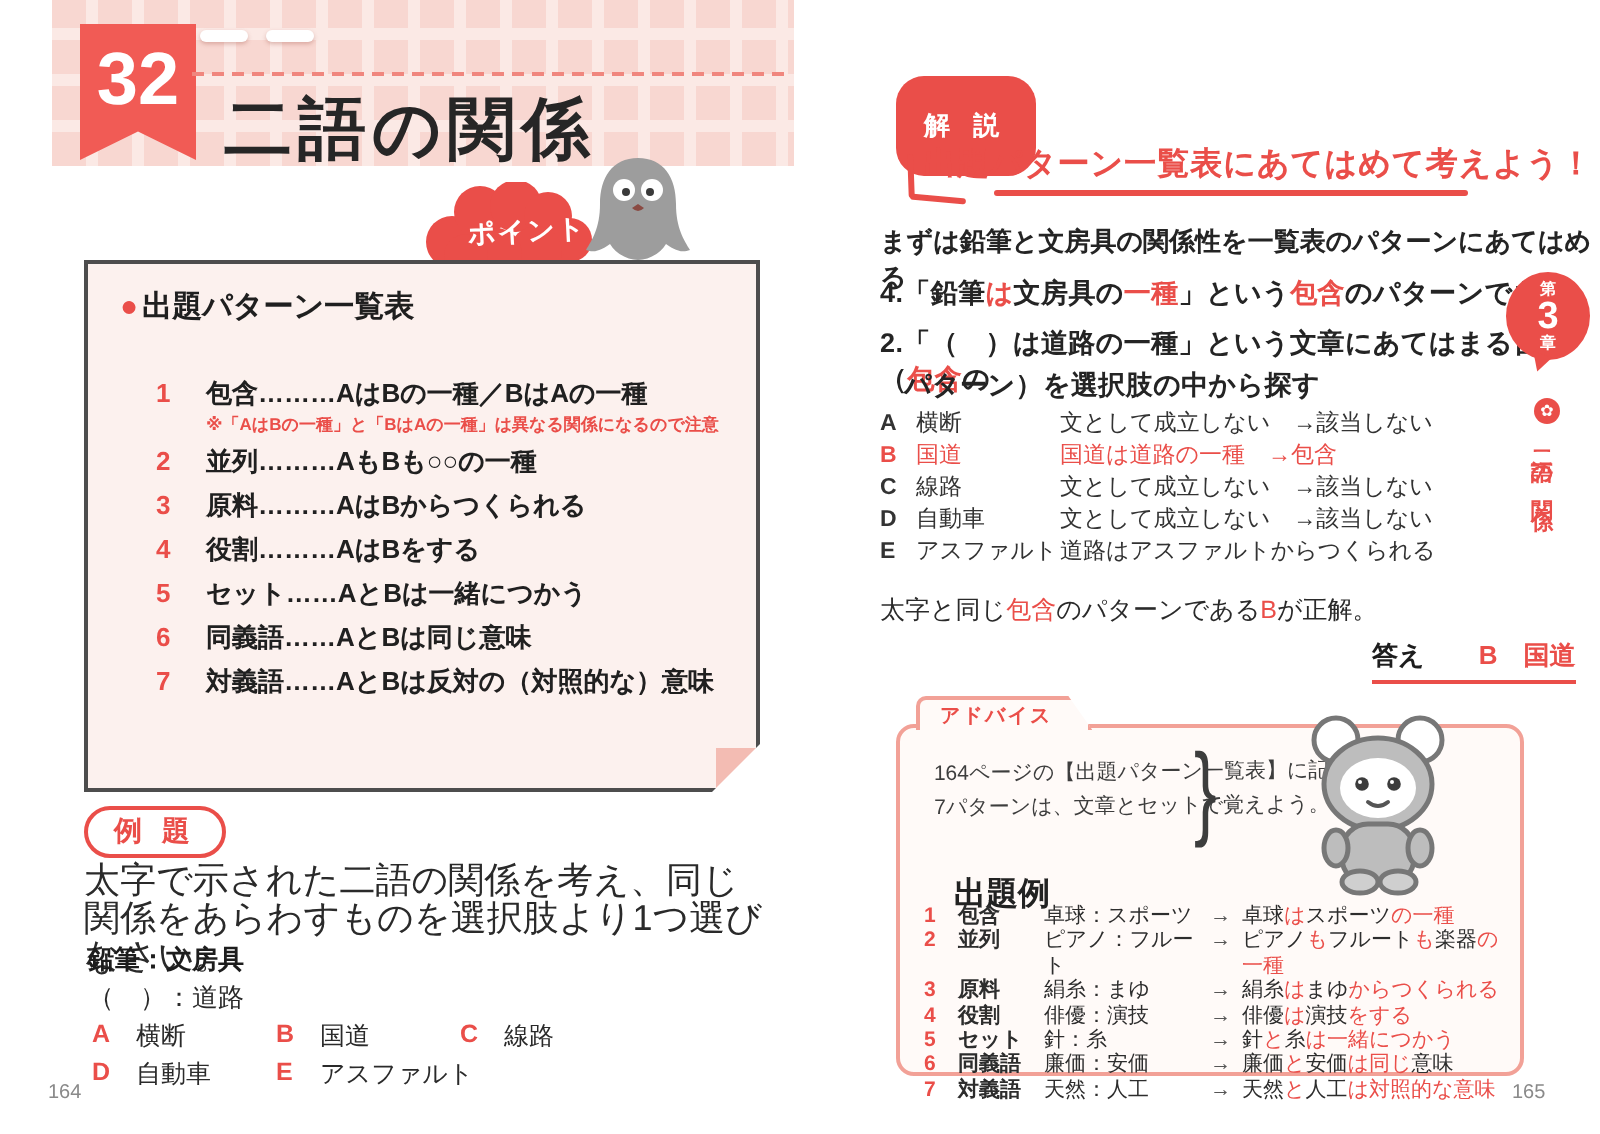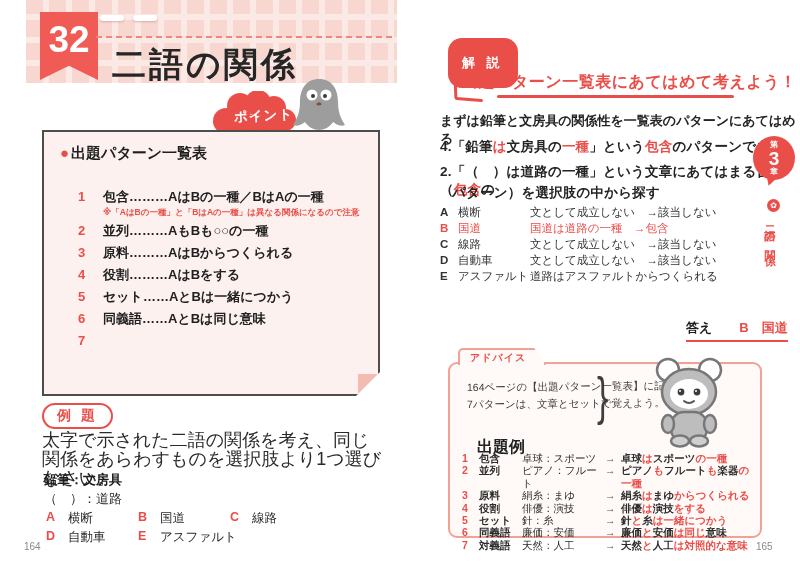--- a/index.html
+++ b/index.html
@@ -100,21 +100,21 @@
   .brace{position:absolute;left:144px;top:2px;font-size:52px;font-weight:400;color:#3d3d3d;
     transform:scaleX(.65);}
   .bear{position:absolute;left:188px;top:-12px;width:100px;height:96px;}
   .advice-examples-heading{position:absolute;left:27px;top:73px;font-size:16px;font-weight:800;color:#222;}
   .ex-table{position:absolute;left:12px;top:88px;width:294px;}
   .ex-row{display:flex;font-size:10.5px;line-height:12.4px;color:#2d2d2d;}
   .x-no{width:17px;flex:none;color:var(--accent);font-weight:700;}
   .x-name{width:43px;flex:none;font-weight:800;}
   .x-pair{width:83px;flex:none;}
   .x-arrow{width:16px;flex:none;color:#555;}
-  .x-sent{flex:1;font-weight:700;}
+  .x-sent{flex:1;font-weight:400;}
 
   
   .chapter-balloon{position:absolute;left:753px;top:136px;width:42px;height:44px;background:var(--accent);
     border-radius:50%;color:#fff;text-align:center;display:flex;flex-direction:column;justify-content:center;}
   .chapter-balloon:after{content:"";position:absolute;left:12px;bottom:-6px;width:0;height:0;
     border-left:5px solid transparent;border-right:5px solid transparent;border-top:9px solid var(--accent);
     transform:rotate(18deg);}
   .ch-small{font-size:8px;line-height:8px;font-weight:700;}
   .ch-big{font-size:19px;line-height:19px;font-weight:800;}
   .chapter-flower{position:absolute;left:767px;top:199px;width:13px;height:13px;border-radius:50%;
@@ -209,20 +209,21 @@
         <div class="pattern-item">
         <div class="p-line">
           <span class="p-no">6</span>
           <span class="p-text">同義語……AとBは同じ意味</span>
         </div>
 
       </div>
         <div class="pattern-item">
         <div class="p-line">
           <span class="p-no">7</span>
+          <span class="p-text">対義語……AとBは反対の（対照的な）意味</span>
         </div>
 
       </div>
       </div>
     <div class="fold"></div>
     <div class="fold-cut"></div>
   </div>
 
   <div class="example-badge">例 題</div>
   <p class="example-instruction">太字で示された二語の関係を考え、同じ関係をあらわすものを選択肢より1つ選びなさい。</p>
@@ -305,20 +306,21 @@
     </div>
       <div class="eval-row">
       <span class="e-key"><span>E</span></span>
       <span class="e-word"><span>アスファルト</span></span>
       <span class="e-result">
         <span class="e-line1"><span>道路はアスファルトからつくられる</span></span>
       </span>
     </div>
     </div>
 
+  <div class="conclusion"><span>太字と同じ</span><span class="c-r">包含</span><span>のパターンである</span><span class="c-r">B</span><span>が正解。</span></div>
 
   <div class="answer">
     <span class="answer-label">答え</span>
     <span class="answer-value">B　国道</span>
   </div>
 
   <div class="advice-box">
     <div class="advice-tab">アドバイス</div>
     <div class="advice-speech">
       <div>164ページの【出題パターン一覧表】に記載した</div>

